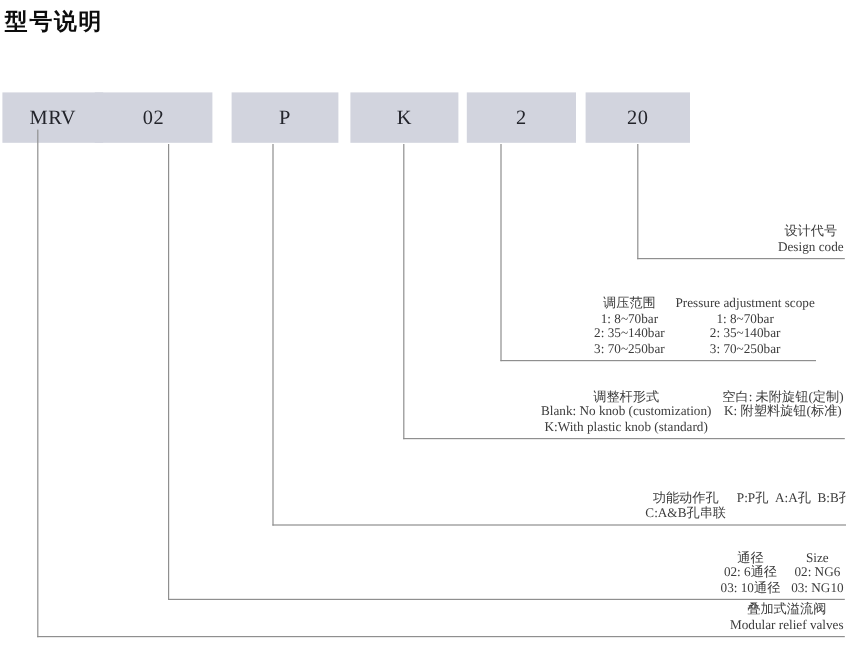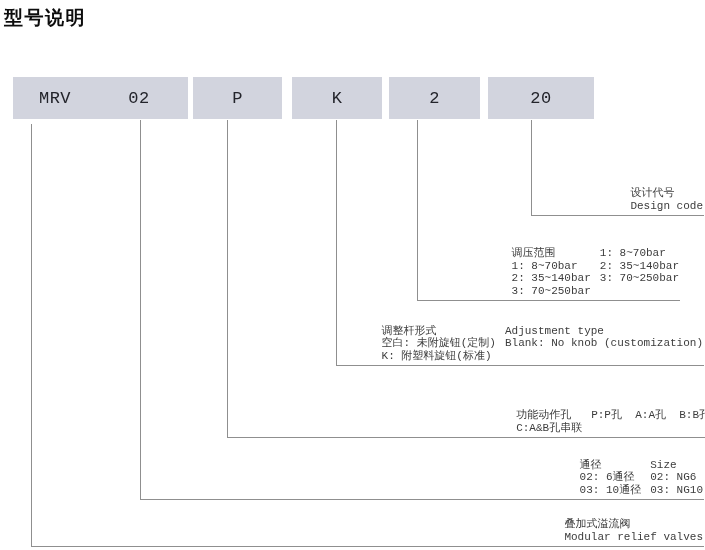--- a/index.html
+++ b/index.html
@@ -1,51 +1,51 @@
 <!DOCTYPE html>
 <html><head>
 <meta charset="utf-8">
 <style>
   html,body{margin:0;padding:0;background:#ffffff;}
   #page{
     position:relative;width:705px;height:550px;overflow:hidden;background:#ffffff;
-    font-family:Liberation Mono, monospace;color:#3c3c3c;
+    font-family:Liberation Serif, serif;color:#3c3c3c;border-radius:24px;
   }
   #page-title{
     position:absolute;left:4px;top:5px;font-size:19px;font-weight:bold;
     color:#0d0d0d;letter-spacing:1.5px;white-space:nowrap;
   }
   .model-box{
     position:absolute;top:77px;height:42px;background:#d2d4de;
     display:flex;align-items:center;justify-content:center;
     font-size:17px;color:#23242b;letter-spacing:0.5px;
   }
-  #box-1{left:13px;width:84px;}
-  #box-2{left:90px;width:98px;}
+  #box-1{left:2px;width:84px;}
+  #box-2{left:79px;width:98px;}
   #box-3{left:193px;width:89px;}
   #box-4{left:292px;width:90px;}
   #box-5{left:389px;width:91px;}
-  #box-6{left:488px;width:106px;}
+  #box-6{left:488px;width:87px;}
   .section{
     position:absolute;
     border-left:1px solid #8f8f8f;
     border-bottom:1px solid #8f8f8f;
   }
   #sec-design-code{left:531px;top:120px;width:172px;height:95px;}
   #sec-pressure   {left:417px;top:120px;width:262px;height:180px;}
   #sec-adjustment {left:336px;top:120px;width:367px;height:245px;}
   #sec-function   {left:227px;top:120px;width:466px;height:317px;padding-left:17px;}
   #sec-size       {left:140px;top:120px;width:563px;height:379px;}
-  #sec-product    {left:31px; top:124px;width:672px;height:422px;}
+  #sec-product    {left:31px; top:108px;width:672px;height:422px;}
   .sec-text{
     position:absolute;right:1px;bottom:2px;
     display:grid;grid-template-columns:auto auto;column-gap:9px;
   }
   .cell{
-    text-align:left;white-space:nowrap;font-size:11px;line-height:12.8px;
+    text-align:center;white-space:nowrap;font-size:11px;line-height:12.8px;
   }
 </style>
 </head>
 <body>
 
 <div id="page">
 
   <div id="page-title">型号说明</div>
 
   <div class="model-box" id="box-1">MRV</div>
@@ -79,30 +79,31 @@
     <div class="sec-text">
       <span class="cell">功能动作孔</span>
       <span class="cell">P:P孔&nbsp; A:A孔&nbsp; B:B孔</span>
       <span class="cell">C:A&amp;B孔串联</span>
     </div>
   </div>
 
   <div class="section" id="sec-adjustment">
     <div class="sec-text">
       <span class="cell">调整杆形式</span>
-      <span class="cell">Adjustment type</span>
       <span class="cell">空白: 未附旋钮(定制)</span>
       <span class="cell">Blank: No knob (customization)</span>
       <span class="cell">K: 附塑料旋钮(标准)</span>
+      <span class="cell">K:With plastic knob (standard)</span>
     </div>
   </div>
 
   <div class="section" id="sec-pressure">
     <div class="sec-text">
       <span class="cell">调压范围</span>
+      <span class="cell">Pressure adjustment scope</span>
       <span class="cell">1: 8~70bar</span>
       <span class="cell">1: 8~70bar</span>
       <span class="cell">2: 35~140bar</span>
       <span class="cell">2: 35~140bar</span>
       <span class="cell">3: 70~250bar</span>
       <span class="cell">3: 70~250bar</span>
     </div>
   </div>
 
   <div class="section" id="sec-design-code">

